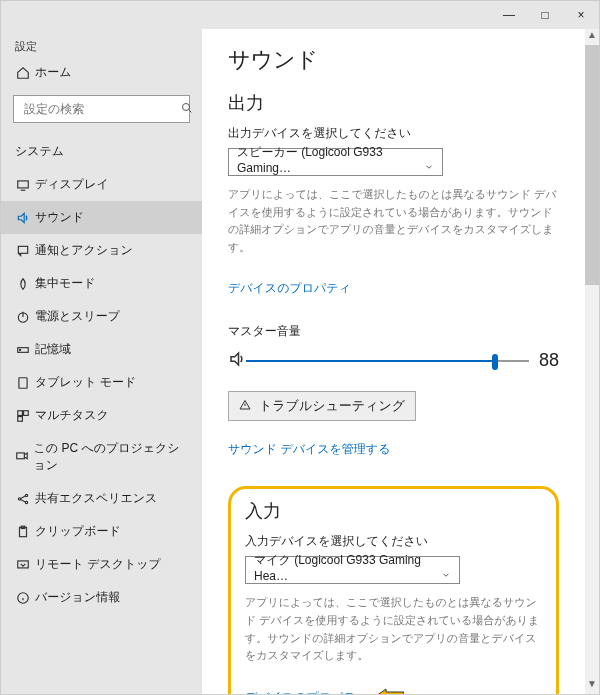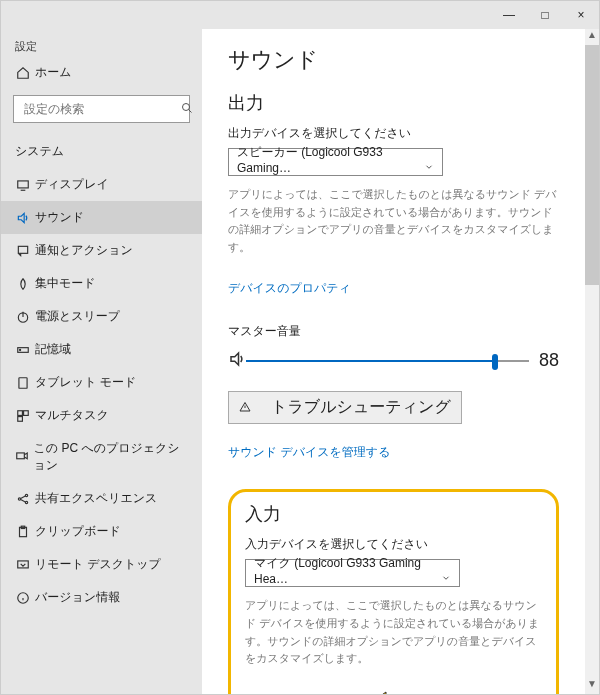--- a/index.html
+++ b/index.html
@@ -137,25 +137,25 @@
     top: -6px;
     width: 6px;
     height: 16px;
     background: #0067c0;
     border-radius: 3px;
     transform: translateX(-3px);
   }
   .btn {
     display: inline-flex;
     align-items: center;
-    gap: 20px;
+    gap: 8px;
     border: 1px solid #aaa;
     background: #eee;
     padding: 5px 10px;
-    font-size: 16px;
+    font-size: 13px;
     margin: 6px 0;
   }
   .highlight-box {
     border: 3px solid #f2b600;
     border-radius: 18px;
     padding: 10px 14px 14px 14px;
     margin-top: 14px;
   }
   .arrow {
     display: inline-block;

